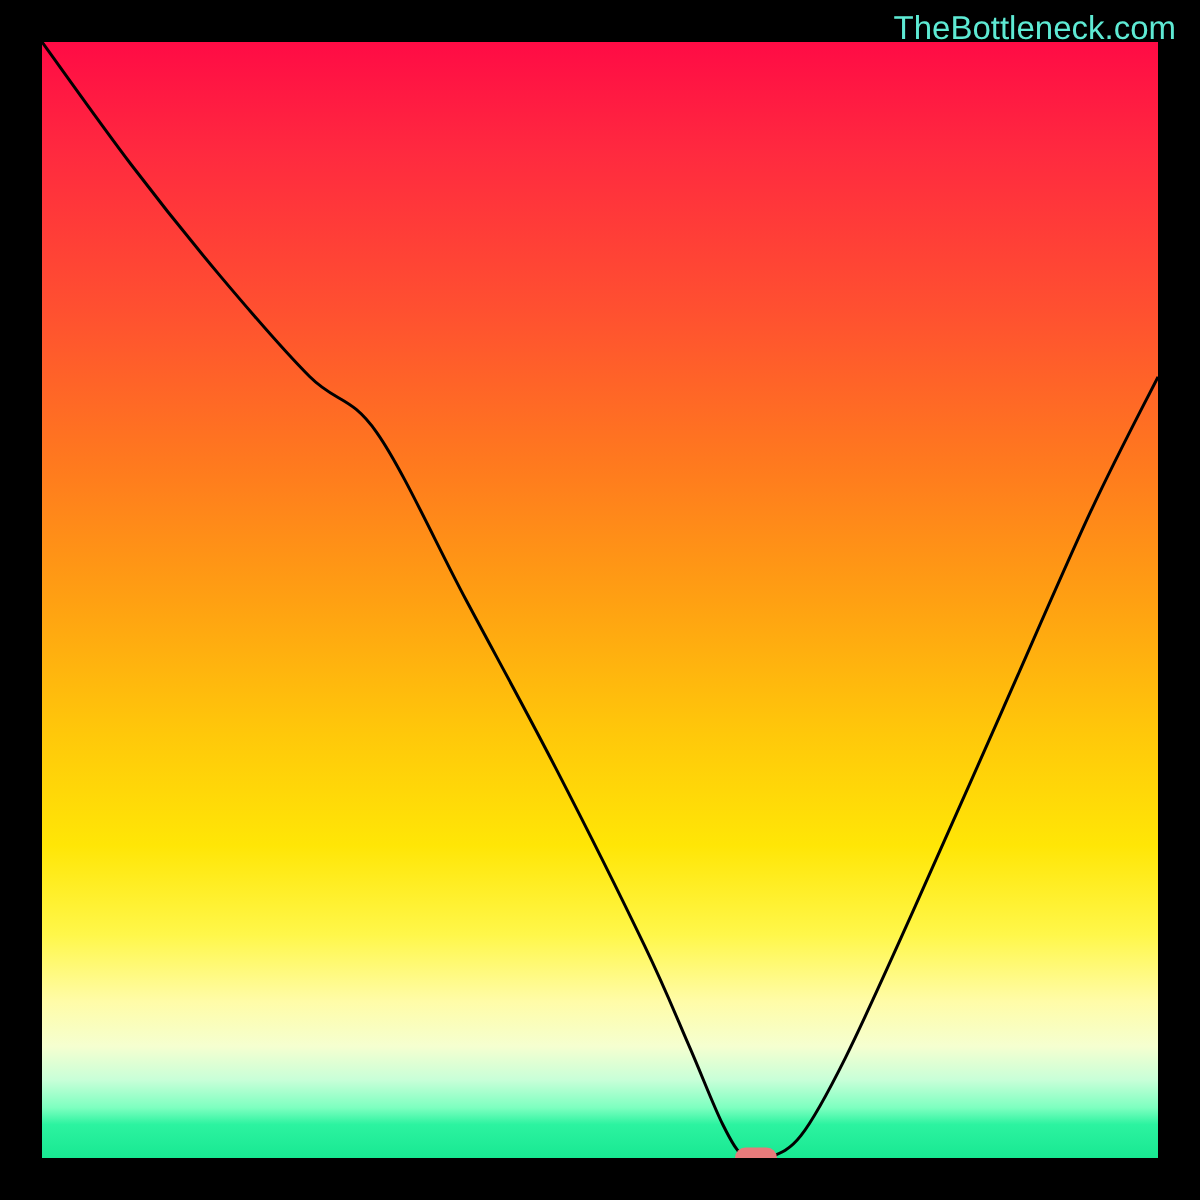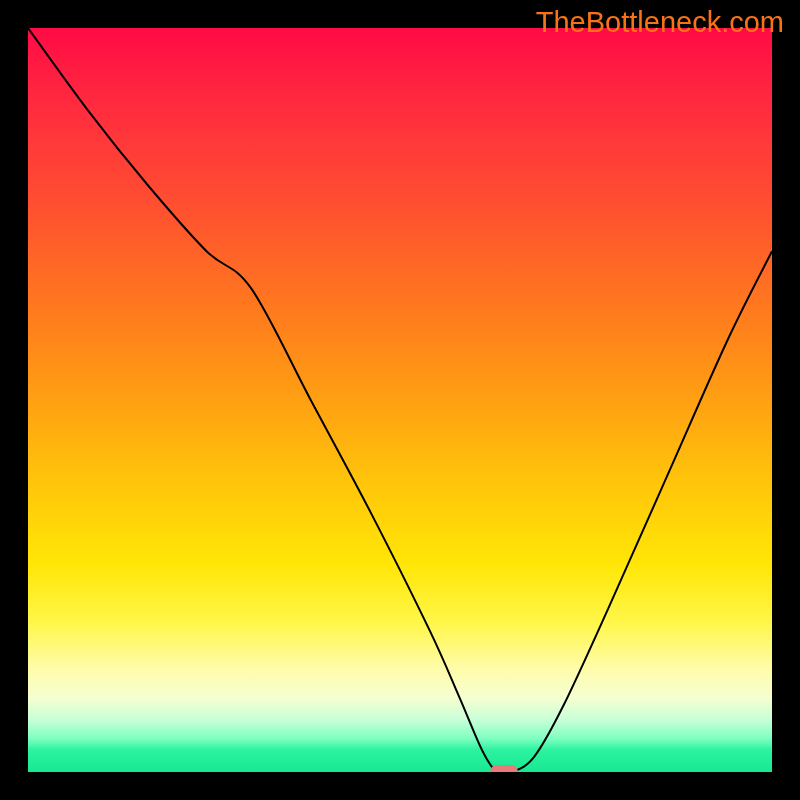--- a/index.html
+++ b/index.html
@@ -8,22 +8,22 @@
     width: 800px;
     height: 800px;
     background: #000;
     position: relative;
     font-family: Arial, sans-serif;
   }
   .watermark {
     position: absolute;
     top: 6px;
     right: 16px;
-    color: #f97316;
-    font-size: 29px;
+    color: #5eead4;
+    font-size: 22px;
     z-index: 10;
   }
   .plot-area {
     position: absolute;
     left: 28px;
     top: 28px;
     width: 744px;
     height: 744px;
     overflow: hidden;
   }

